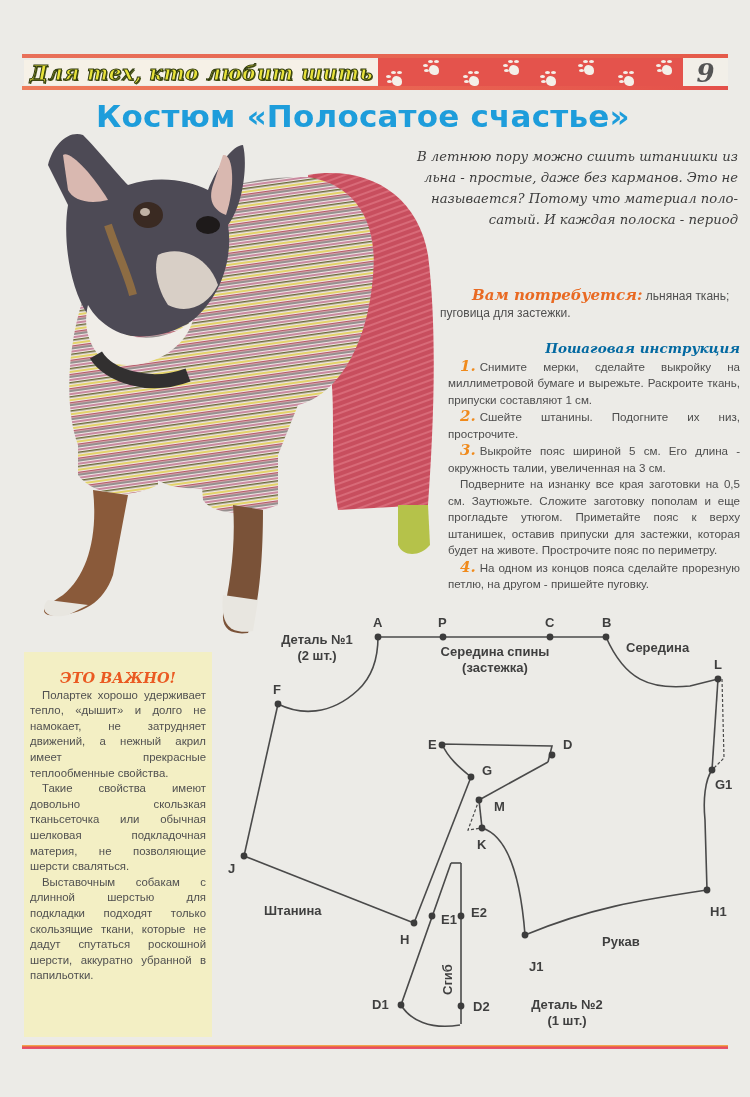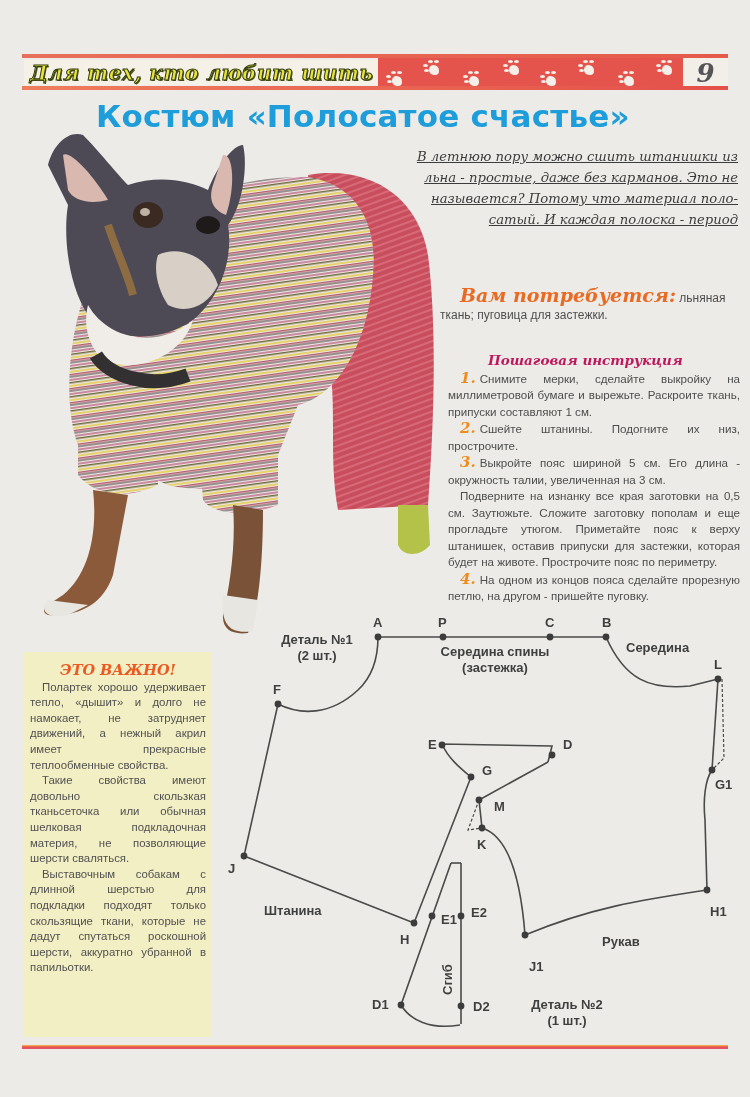--- a/index.html
+++ b/index.html
@@ -72,53 +72,52 @@
     position: absolute; left: 8px; top: 105px; width: 440px; height: 540px;
   }
 
   
   .intro {
     position: absolute; left: 398px; top: 146px; width: 340px;
     font-family: "DejaVu Serif", serif; font-style: italic;
     font-size: 13.2px; line-height: 21px; color: #3c3c3c;
     text-align: right;
   }
-  .intro .ln { display: block; white-space: nowrap; text-decoration: underline; }
+  .intro .ln { display: block; white-space: nowrap; }
 
   .needs {
     position: absolute; left: 440px; top: 287px; width: 300px;
     font-size: 12px; line-height: 17px; color: #4f4f4f;
   }
   .needs .needs-label {
     font-family: "DejaVu Serif", serif; font-weight: bold; font-style: italic;
-    color: #e96a23; font-size: 19px; margin-left: 20px;
+    color: #e96a23; font-size: 15px; margin-left: 32px;
   }
 
   .steps {
     position: absolute; left: 448px; top: 340px; width: 292px;
     font-size: 11.6px; line-height: 16.5px; color: #4d4d4d;
     text-align: justify;
   }
   .steps h3 {
     font-family: "DejaVu Serif", serif; font-style: italic; font-weight: bold;
-    color: #be185d; font-size: 13.5px; text-align: left; margin-bottom: 1px;
+    color: #0369a1; font-size: 13.5px; text-align: right; margin-bottom: 1px;
     margin-left: 40px;
-    margin-top: 12px;
   }
   .steps p { text-indent: 12px; }
   .steps .num {
     font-family: "DejaVu Serif", serif; font-style: italic; font-weight: bold;
     color: #f08a1b; font-size: 15px; margin-right: 4px;
   }
 
   
   .important {
     position: absolute; left: 24px; top: 652px; width: 188px; height: 385px;
     background: #f3efc4;
-    padding: 10px 6px 0 6px;
+    padding: 18px 6px 0 6px;
     font-size: 11.4px; line-height: 15.6px; color: #505050;
     text-align: justify;
   }
   .important h3 {
     font-family: "DejaVu Serif", serif; font-style: italic; font-weight: bold;
     color: #ea5a22; font-size: 14.5px; text-align: center; margin-bottom: 2px;
   }
   .important p { text-indent: 12px; }
   .dlabel {
     position: absolute; font-weight: bold; color: #3f3f3f; font-size: 13px;

